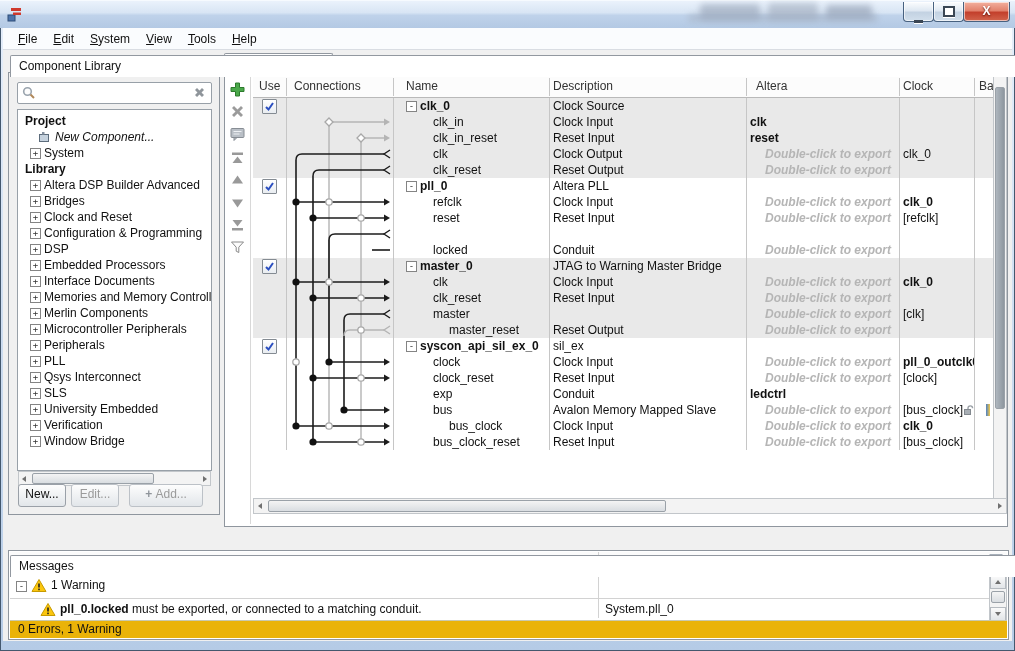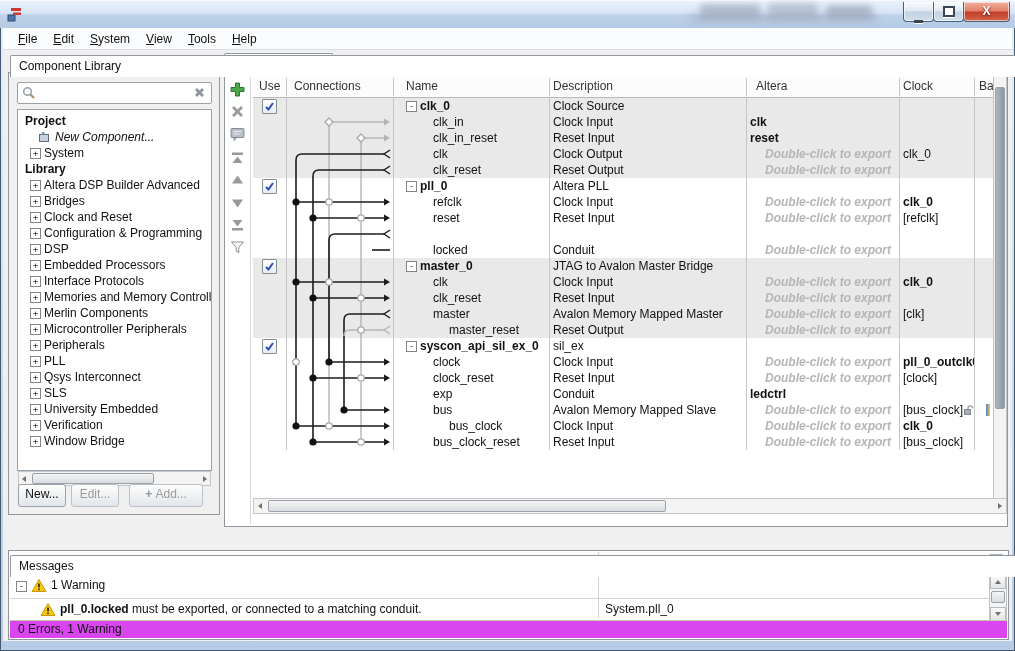--- a/index.html
+++ b/index.html
@@ -55,21 +55,21 @@
   .sbtrack{background:#f3f3f3;border:1px solid #c2c6ca;}
   .sbthumb{position:absolute;background:linear-gradient(#f4f4f4,#d9dde1);border:1px solid #9aa1a8;border-radius:2px;}
   .sbbtn{position:absolute;background:linear-gradient(#fafafa,#e2e5e8);border:1px solid #b5bac0;}
   .tri{position:absolute;width:0;height:0;}
   
   .tbicon{position:absolute;left:4px;width:17px;height:17px;}
   
   #msg-tab{left:7px;top:483px;z-index:5;}
   #msg-panel{left:5px;top:500px;width:999px;height:88px;}
   .msgline{position:absolute;left:1px;right:1px;height:1px;background:#d2d2d2;}
-  #statusbar{position:absolute;left:1px;right:1px;bottom:1px;height:17px;background:#d946ef;border-top:1px solid #c9c9ae;line-height:17px;padding-left:8px;}
+  #statusbar{position:absolute;left:1px;right:1px;bottom:1px;height:17px;background:#eab308;border-top:1px solid #c9c9ae;line-height:17px;padding-left:8px;}
 </style>
 </head>
 <body>
 
 <div id="win">
 
   <div id="titlebar" class="abs">
     <svg class="abs" style="left:7px;top:6px" width="16" height="16">
       <rect x="1" y="9" width="7" height="6" fill="#4d74ab" stroke="#2e4c77"></rect>
       <rect x="4" y="2" width="10" height="3" fill="#cf3a2e"></rect>
@@ -148,21 +148,21 @@
           <div class="tree-row" style="top: 131px;">
             <span class="tbox" style="left: 12px; top: 3px;">+</span>
             <span style="position: absolute; left: 26px;">DSP</span>
           </div>
           <div class="tree-row" style="top: 147px;">
             <span class="tbox" style="left: 12px; top: 3px;">+</span>
             <span style="position: absolute; left: 26px;">Embedded Processors</span>
           </div>
           <div class="tree-row" style="top: 163px;">
             <span class="tbox" style="left: 12px; top: 3px;">+</span>
-            <span style="position: absolute; left: 26px;">Interface Protocols</span>
+            <span style="position: absolute; left: 26px;">Interface Documents</span>
           </div>
           <div class="tree-row" style="top: 179px;">
             <span class="tbox" style="left: 12px; top: 3px;">+</span>
             <span style="position: absolute; left: 26px;">Memories and Memory Controllers</span>
           </div>
           <div class="tree-row" style="top: 195px;">
             <span class="tbox" style="left: 12px; top: 3px;">+</span>
             <span style="position: absolute; left: 26px;">Merlin Components</span>
           </div>
           <div class="tree-row" style="top: 211px;">
@@ -378,21 +378,21 @@
             <span class="cell" style="left: 650px; width: 71px;"></span>
           </div>
           <div class="row shade" style="top: 160px;">
             <span class="cb" style="left: 9px; top: 1px;"><svg width="13" height="13">
                 <polyline points="3,7 5.5,9.5 10,3" fill="none" stroke="#2b4fc0" stroke-width="2"></polyline>
               </svg></span>
             <span class="cell" style="left: 140px; width: 156px;">
               <span class="tbox" style="left: 13px; top: 3px;">-</span>
               <span class="grpname" style="position: absolute; left: 27px;">master_0</span>
             </span>
-            <span class="cell" style="left: 300px; width: 193px;">JTAG to Avalon Master Bridge</span>
+            <span class="cell" style="left: 300px; width: 193px;">JTAG to Warning Master Bridge</span>
             <span class="cell" style="left: 493px; width: 153px;"></span>
             <span class="cell" style="left: 650px; width: 71px;"></span>
           </div>
           <div class="row shade" style="top: 176px;">
             <span class="cell" style="left: 140px; width: 156px;">
               <span style="position: absolute; left: 40px;">clk</span>
             </span>
             <span class="cell" style="left: 300px; width: 193px;">Clock Input</span>
             <span class="cell" style="left: 493px; width: 153px;">
               <span class="hint" style="position: absolute; left: 0px; right: 8px;">Double-click to export</span>
@@ -406,21 +406,20 @@
             <span class="cell" style="left: 300px; width: 193px;">Reset Input</span>
             <span class="cell" style="left: 493px; width: 153px;">
               <span class="hint" style="position: absolute; left: 0px; right: 8px;">Double-click to export</span>
             </span>
             <span class="cell" style="left: 650px; width: 71px;"></span>
           </div>
           <div class="row shade" style="top: 208px;">
             <span class="cell" style="left: 140px; width: 156px;">
               <span style="position: absolute; left: 40px;">master</span>
             </span>
-            <span class="cell" style="left: 300px; width: 193px;">Avalon Memory Mapped Master</span>
             <span class="cell" style="left: 493px; width: 153px;">
               <span class="hint" style="position: absolute; left: 0px; right: 8px;">Double-click to export</span>
             </span>
             <span class="cell" style="left: 650px; width: 71px;">[clk]</span>
           </div>
           <div class="row shade" style="top: 224px;">
             <span class="cell" style="left: 156px; width: 156px;">
               <span style="position: absolute; left: 40px;">master_reset</span>
             </span>
             <span class="cell" style="left: 300px; width: 193px;">Reset Output</span>

